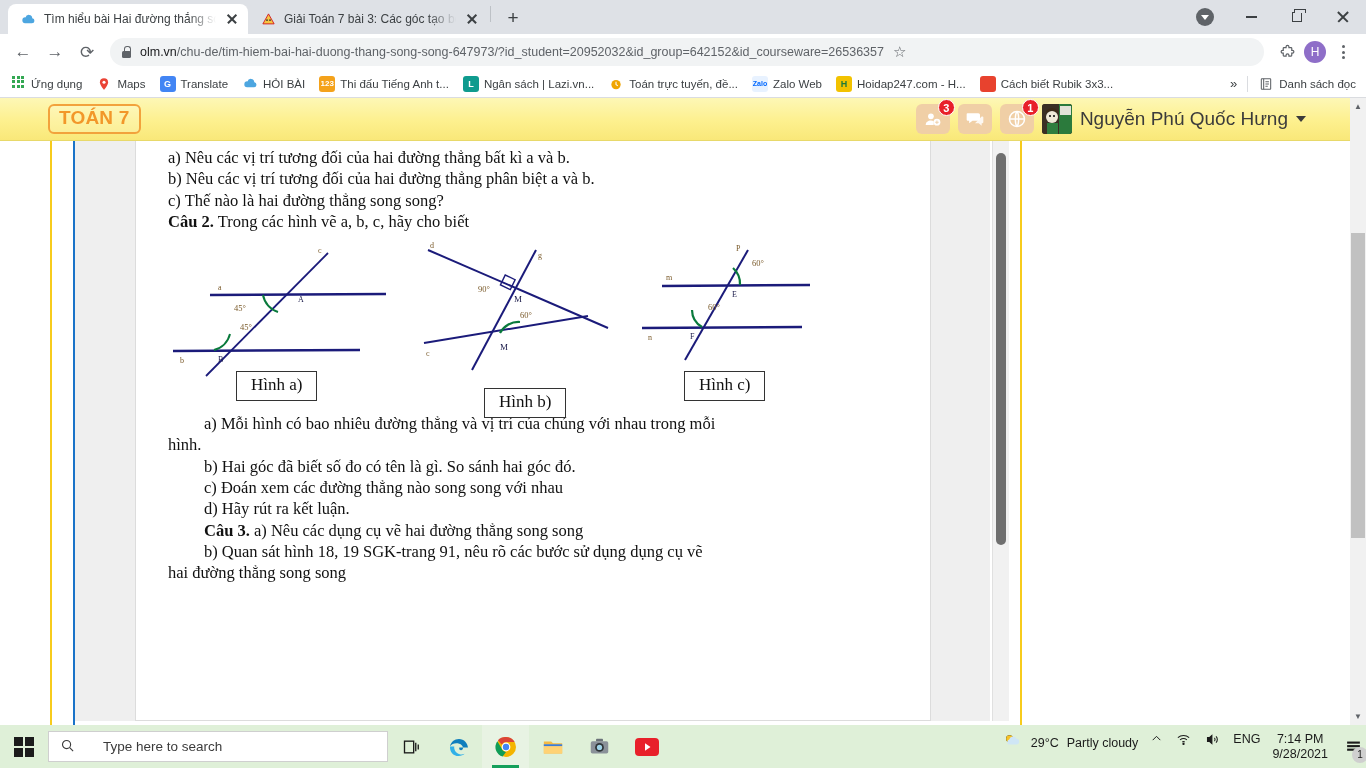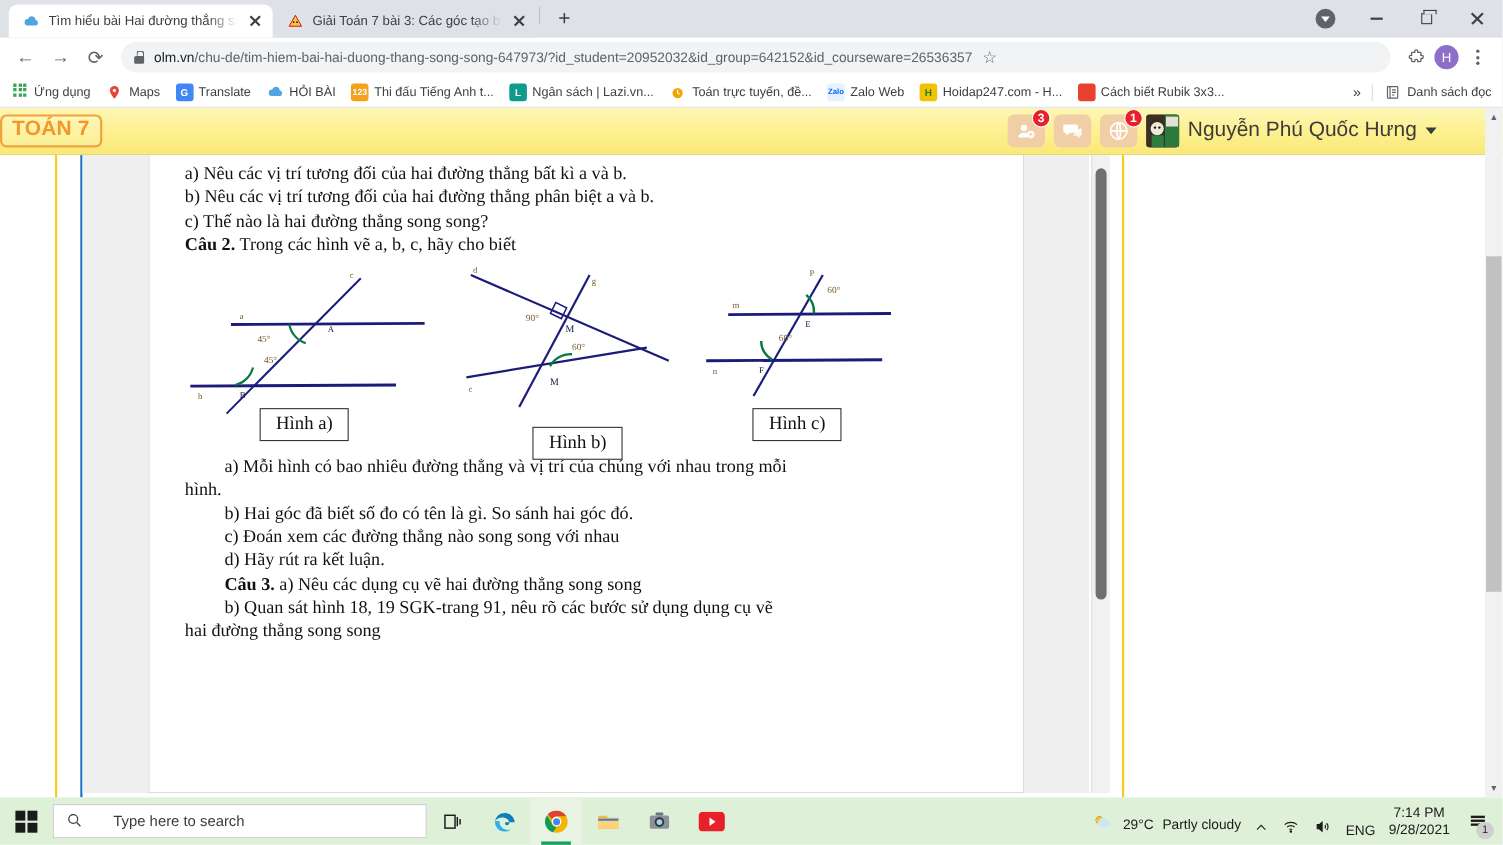--- a/index.html
+++ b/index.html
@@ -87,21 +87,21 @@
   .bm-divider { width: 1px; height: 16px; background: #dadce0; }
 
   
   .viewport { position: relative; width: 1366px; height: 627px; background: #ffffff; overflow: hidden; }
 
   .olm-header {
     height: 43px; background: linear-gradient(180deg,#fdf7b6 0%, #fdf08e 55%, #f9e879 100%);
     display: flex; align-items: center; position: relative; border-bottom: 1px solid #e8d96a;
   }
   .olm-logo {
-    border: 2px solid #f2a23c; border-radius: 6px;
+    margin-left: 48px; border: 2px solid #f2a23c; border-radius: 6px;
     color: #f2972a; font-size: 19px; font-weight: 600; padding: 1px 9px 3px 9px;
     letter-spacing: .2px; background: rgba(255,255,255,.18);
   }
   .olm-right { margin-left: auto; display: flex; align-items: center; gap: 8px; padding-right: 60px; }
   .hdr-btn { width: 34px; height: 30px; border-radius: 6px; background: #f0cfa6; display: flex; align-items: center; justify-content: center; position: relative; }
   .hdr-badge {
     position: absolute; top: -5px; right: -5px; min-width: 17px; height: 17px; border-radius: 50%;
     background: #e8202a; color: #fff; font-size: 11px; font-weight: bold;
     display: flex; align-items: center; justify-content: center; border: 1px solid #fff;
   }
@@ -155,21 +155,21 @@
   .winlogo i { background: #1b1b1b; display: block; }
   .tb-search {
     width: 340px; height: 31px; background: #fff; border: 1px solid #cfcfcf;
     display: flex; align-items: center; gap: 28px; padding-left: 11px;
     font-size: 13.5px; color: #3b3b3b;
   }
   .tb-apps { display: flex; align-items: center; height: 43px; }
   .tb-app { width: 47px; height: 43px; display: flex; align-items: center; justify-content: center; position: relative; }
   .tb-app.active { background: #e8f3e3; }
   .tb-app.active::after { content: ""; position: absolute; bottom: 0; left: 10px; right: 10px; height: 3px; background: #15a05b; }
-  .tray { margin-left: auto; display: flex; align-items: flex-end; gap: 12px; padding-right: 10px; font-size: 12.5px; color: #1b1b1b; }
+  .tray { margin-left: auto; display: flex; align-items: flex-start; gap: 12px; font-size: 12.5px; color: #1b1b1b; }
   .tray-weather { display: flex; align-items: center; gap: 8px; }
   .clock { text-align: center; line-height: 15px; font-size: 12.5px; }
   .notif { width: 26px; height: 30px; display: flex; align-items: center; justify-content: center; position: relative; }
   .notif-badge {
     position: absolute; right: -2px; bottom: -1px; width: 16px; height: 16px; border-radius: 50%;
     background: #cfcfcf; color: #1b1b1b; font-size: 10px; display: flex; align-items: center; justify-content: center;
   }
 </style>
 </head>
 <body>

